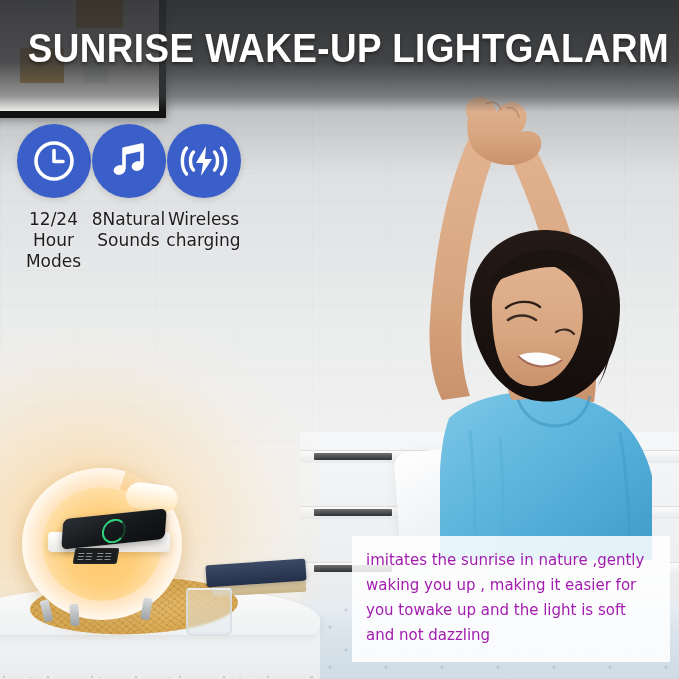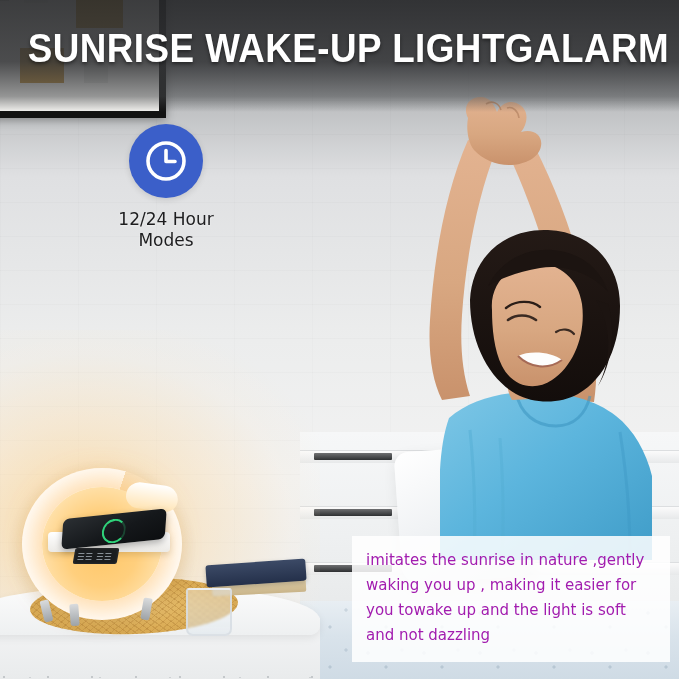--- a/index.html
+++ b/index.html
@@ -219,21 +219,21 @@
     line-height:44px;
     letter-spacing:.5px;
     transform:scaleX(.92);
     text-shadow:0 2px 4px rgba(0,0,0,.45);
     white-space:nowrap;
   }
 
   
   .features{
     position:absolute;left:16px;top:124px;width:300px;
-    display:grid;grid-template-columns:1fr;
+    display:grid;grid-template-columns:1fr 1fr 1fr 1fr;
     row-gap:32px;
   }
   .feature{display:flex;flex-direction:column;align-items:center;}
   .badge{
     width:74px;height:74px;border-radius:50%;
     background:#3b5fc9;
     display:flex;align-items:center;justify-content:center;
     box-shadow:0 2px 6px rgba(0,0,0,.12);
   }
   .badge svg{display:block;}
@@ -396,21 +396,46 @@
         <svg width="46" height="46" viewBox="0 0 46 46">
           <circle cx="23" cy="23" r="18" fill="none" stroke="#ffffff" stroke-width="3.6"></circle>
           <path d="M23 12.5 L23 23.5 L32 23.5" fill="none" stroke="#ffffff" stroke-width="3.6" stroke-linecap="round" stroke-linejoin="round"></path>
         </svg>
       </div>
       <div class="feature-label">12/24 Hour
 Modes</div>
     </div>
 
 
-
+    <div class="feature">
+      <div class="badge">
+        <svg width="44" height="44" viewBox="0 0 44 44">
+          <path d="M17 30 L17 10 L35 6 L35 26" fill="none" stroke="#ffffff" stroke-width="3.6" stroke-linejoin="round"></path>
+          <path d="M17 10 L35 6 L35 12 L17 16 Z" fill="#ffffff"></path>
+          <ellipse cx="12.5" cy="31" rx="6" ry="4.8" fill="#ffffff" transform="rotate(-18 12.5 31)"></ellipse>
+          <ellipse cx="30.5" cy="27" rx="6" ry="4.8" fill="#ffffff" transform="rotate(-18 30.5 27)"></ellipse>
+        </svg>
+      </div>
+      <div class="feature-label">8Natural
+Sounds</div>
+    </div>
+
+    <div class="feature">
+      <div class="badge">
+        <svg width="48" height="44" viewBox="0 0 48 44">
+          <path d="M26 7 L16 24 L23 24 L21 37 L32 20 L25 20 Z" fill="#ffffff"></path>
+          <path d="M13.5 13 C9.5 17 9.5 27 13.5 31" fill="none" stroke="#ffffff" stroke-width="3.4" stroke-linecap="round"></path>
+          <path d="M6.5 9 C1 15 1 29 6.5 35" fill="none" stroke="#ffffff" stroke-width="3.4" stroke-linecap="round"></path>
+          <path d="M34.5 13 C38.5 17 38.5 27 34.5 31" fill="none" stroke="#ffffff" stroke-width="3.4" stroke-linecap="round"></path>
+          <path d="M41.5 9 C47 15 47 29 41.5 35" fill="none" stroke="#ffffff" stroke-width="3.4" stroke-linecap="round"></path>
+        </svg>
+      </div>
+      <div class="feature-label">Wireless
+charging</div>
+    </div>
 
   </div>
 
   <div class="desc-panel">
     <div class="desc-text">imitates the sunrise in nature ,gently waking you up , making it easier for you towake up and the light is soft and not dazzling</div>
   </div>
 
 </div>
 
 </body></html>

